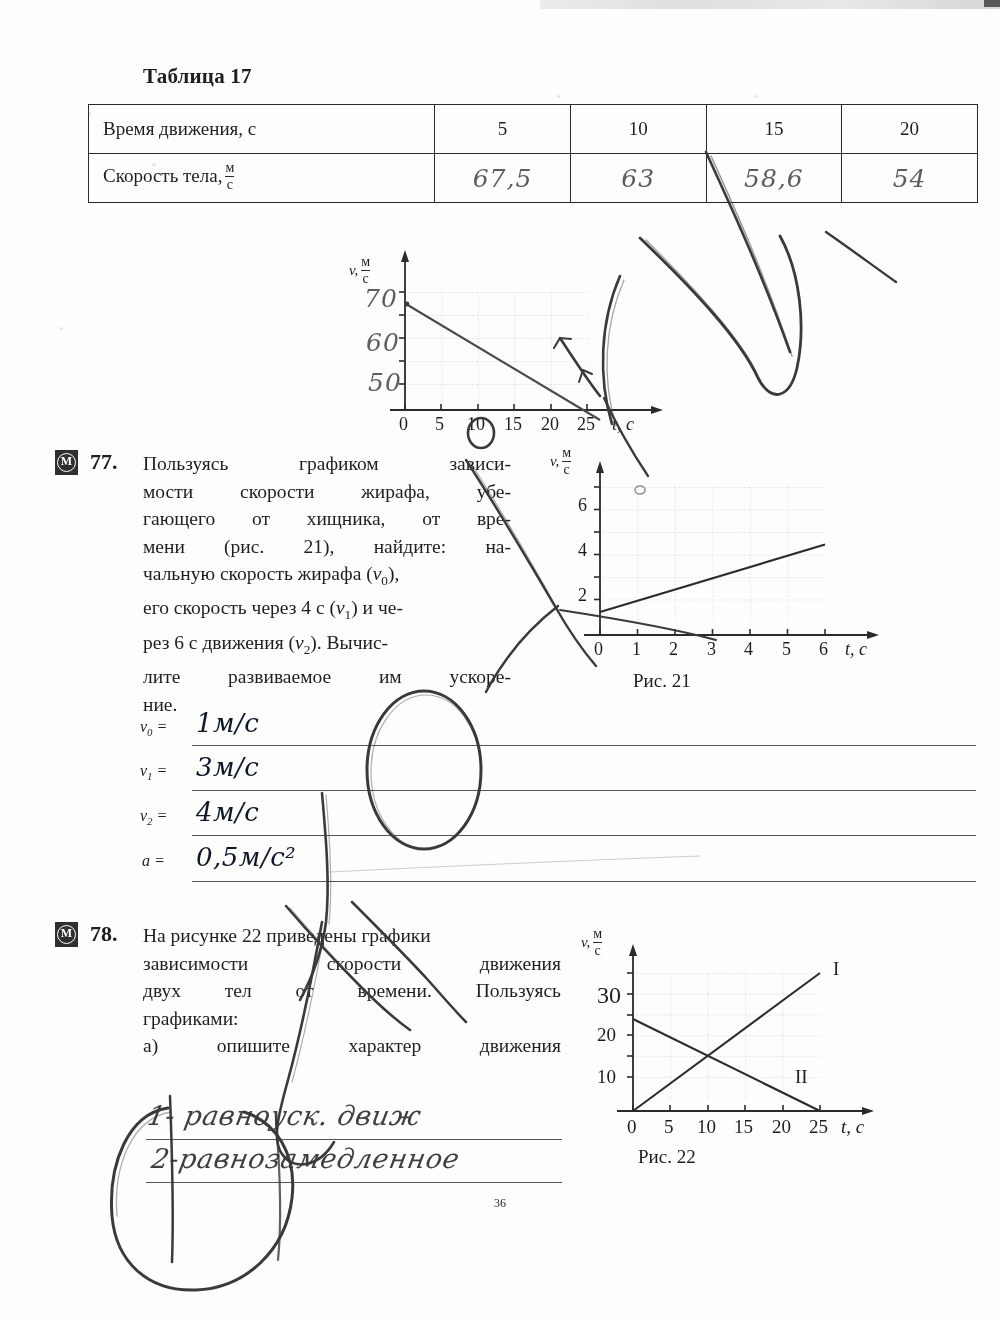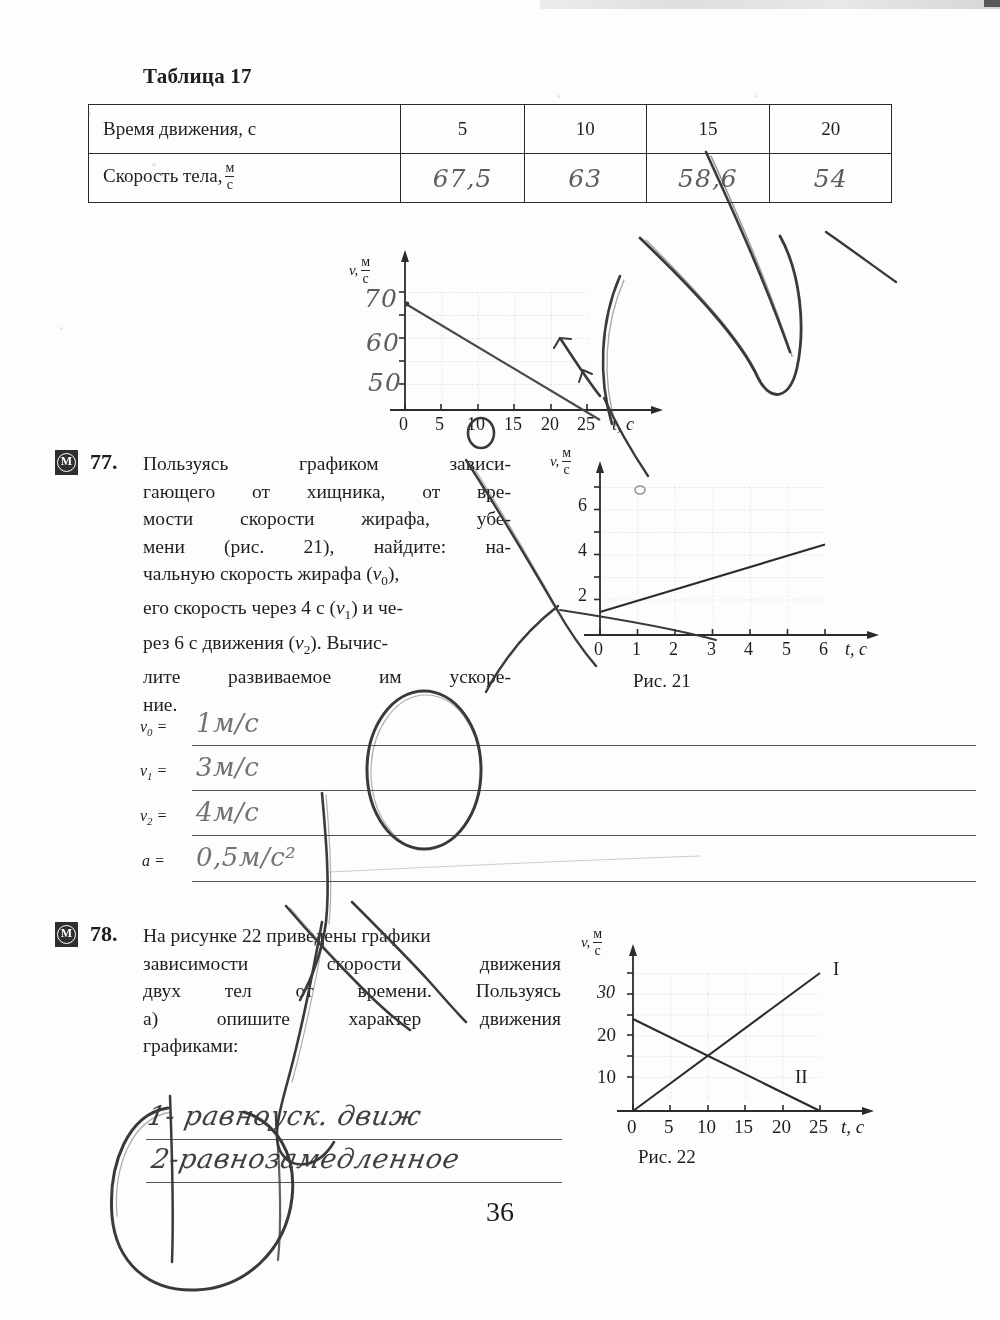--- a/index.html
+++ b/index.html
@@ -42,21 +42,21 @@
   .tbl-caption {
     position: absolute;
     left: 143px; top: 64px;
     font-size: 21px;
     font-weight: bold;
     letter-spacing: .2px;
   }
   table.t17 {
     position: absolute;
     left: 88px; top: 104px;
-    width: 804px;
+    width: 890px;
     border-collapse: collapse;
     font-size: 19px;
   }
   table.t17 td {
     border: 1.4px solid #2a2a2a;
     height: 48px;
     padding: 0 14px;
     vertical-align: middle;
   }
   table.t17 td.num {
@@ -136,39 +136,39 @@
   }
   .ans-label {
     position: absolute;
     font-size: 16px;
     font-style: italic;
   }
   .ans-hand {
     position: absolute;
     font-family: "DejaVu Serif", serif;
     font-style: italic;
-    color: #737373;
+    color: #0f172a;
     font-size: 26px;
     letter-spacing: .5px;
   }
   .ans-cursive {
     position: absolute;
     font-family: "DejaVu Serif", serif;
     font-style: italic;
     color: #3f3f3f;
     font-size: 27px;
     letter-spacing: .6px;
     transform: skewX(-10deg);
   }
   .page-num {
     position: absolute;
     left: 0; right: 0;
     top: 1196px;
     text-align: center;
-    font-size: 28px;
+    font-size: 12px;
   }
   
   .scribbles {
     position: absolute;
     left: 0; top: 0;
     width: 1000px; height: 1320px;
     pointer-events: none;
   }
 </style>
 </head>
@@ -253,22 +253,22 @@
     <div style="position:absolute;left:262px;top:174px;font-size:18px;font-style:italic;">t, с</div>
   </div>
 
   <div class="prob-badge" style="left:55px;top:450px;">
     <span class="m-circle">М</span>
   </div>
   <div class="prob-num" style="left:90px;top:449px;">77.</div>
 
   <div class="prob-body" style="left:143px;top:450px;width:368px;">
     <span class="ln just">Пользуясь графиком зависи-</span>
+    <span class="ln just">мости скорости жирафа, убе-</span>
     <span class="ln just">гающего от хищника, от вре-</span>
-    <span class="ln just">мости скорости жирафа, убе-</span>
     <span class="ln just">мени (рис. 21), найдите: на-</span>
     <span class="ln">чальную скорость жирафа&nbsp;(<span class="vit">v</span><sub>0</sub>),</span>
     <span class="ln">его скорость через 4&nbsp;с (<span class="vit">v</span><sub>1</sub>) и че-</span>
     <span class="ln">рез 6&nbsp;с движения (<span class="vit">v</span><sub>2</sub>). Вычис-</span>
     <span class="ln just">лите развиваемое им ускоре-</span>
     <span class="ln">ние.</span>
   </div>
 
   <div class="graph" style="left:570px;top:455px;">
     <svg width="330" height="200" viewBox="0 0 330 200">
@@ -344,22 +344,22 @@
 
   <div class="prob-badge" style="left:55px;top:922px;">
     <span class="m-circle">М</span>
   </div>
   <div class="prob-num" style="left:90px;top:921px;">78.</div>
 
   <div class="prob-body" style="left:143px;top:922px;width:418px;">
     <span class="ln">На рисунке 22 приведены графики</span>
     <span class="ln just">зависимости скорости движения</span>
     <span class="ln just">двух тел от времени. Пользуясь</span>
+    <span class="ln">графиками:</span>
     <span class="ln just">а) опишите характер движения</span>
-    <span class="ln">графиками:</span>
   </div>
 
   <div class="graph" style="left:575px;top:930px;">
     <svg width="330" height="220" viewBox="0 0 330 220">
       <defs>
         <pattern id="grid22" width="37.4" height="20.8" patternUnits="userSpaceOnUse" x="58" y="43">
           <path d="M 37.4 0 L 0 0 0 20.8" fill="none" stroke="#b9b9b9" stroke-width=".7" stroke-dasharray="2,2"></path>
         </pattern>
       </defs>
       <rect x="58" y="43" width="187" height="125" fill="url(#grid22)"></rect>
@@ -385,21 +385,21 @@
 
       <line x1="58" y1="181" x2="245" y2="43" stroke="#2b2b2b" stroke-width="2.1"></line>
 
       <line x1="58" y1="89" x2="245" y2="181" stroke="#2b2b2b" stroke-width="2.1"></line>
     </svg>
     <div style="position:absolute;left:6px;top:-2px;font-size:15px;font-style:italic;">
       <span class="vit">v,</span><span class="frac" style="font-style:normal;"><span>м</span><span class="den">с</span></span>
     </div>
     <div style="position:absolute;left:22px;top:136px;font-size:19px;">10</div>
     <div style="position:absolute;left:22px;top:94px;font-size:19px;">20</div>
-    <div style="position:absolute;left:22px;top:52px;font-size:18px;font-style:italic;">30</div>
+    <div style="position:absolute;left:22px;top:52px;font-size:24px;">30</div>
     <div style="position:absolute;left:52px;top:186px;font-size:19px;">0</div>
     <div style="position:absolute;left:89px;top:186px;font-size:19px;">5</div>
     <div style="position:absolute;left:122px;top:186px;font-size:19px;">10</div>
     <div style="position:absolute;left:159px;top:186px;font-size:19px;">15</div>
     <div style="position:absolute;left:197px;top:186px;font-size:19px;">20</div>
     <div style="position:absolute;left:234px;top:186px;font-size:19px;">25</div>
     <div style="position:absolute;left:266px;top:186px;font-size:19px;font-style:italic;">t, с</div>
     <div style="position:absolute;left:258px;top:28px;font-size:19px;">I</div>
     <div style="position:absolute;left:220px;top:136px;font-size:19px;">II</div>
     <div class="fig-cap" style="left:63px;top:216px;">Рис. 22</div>

